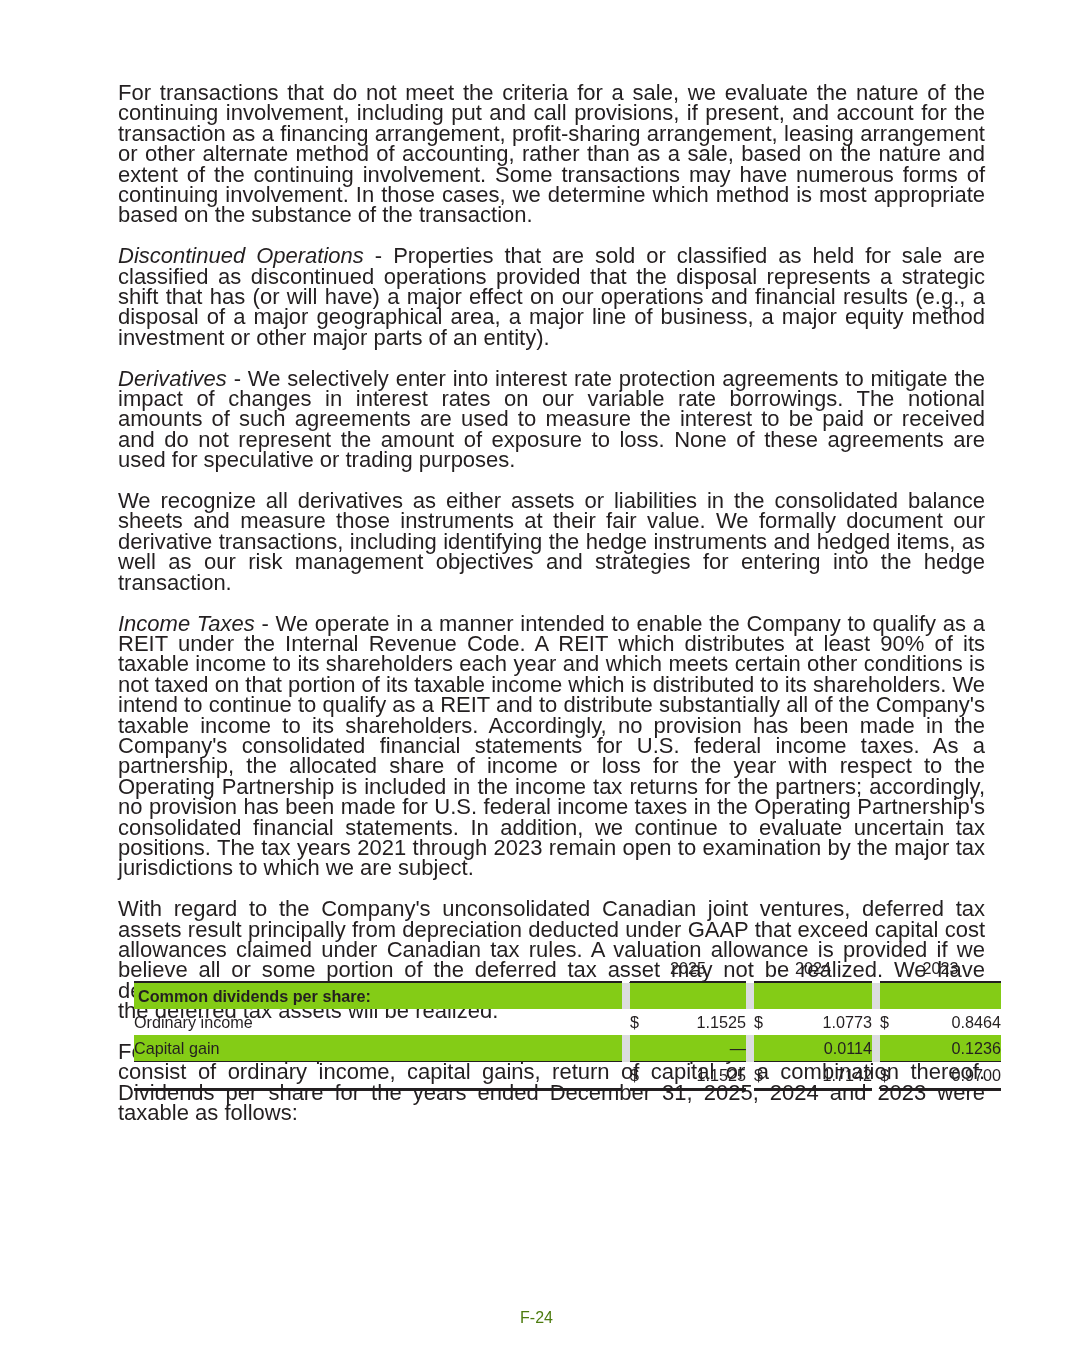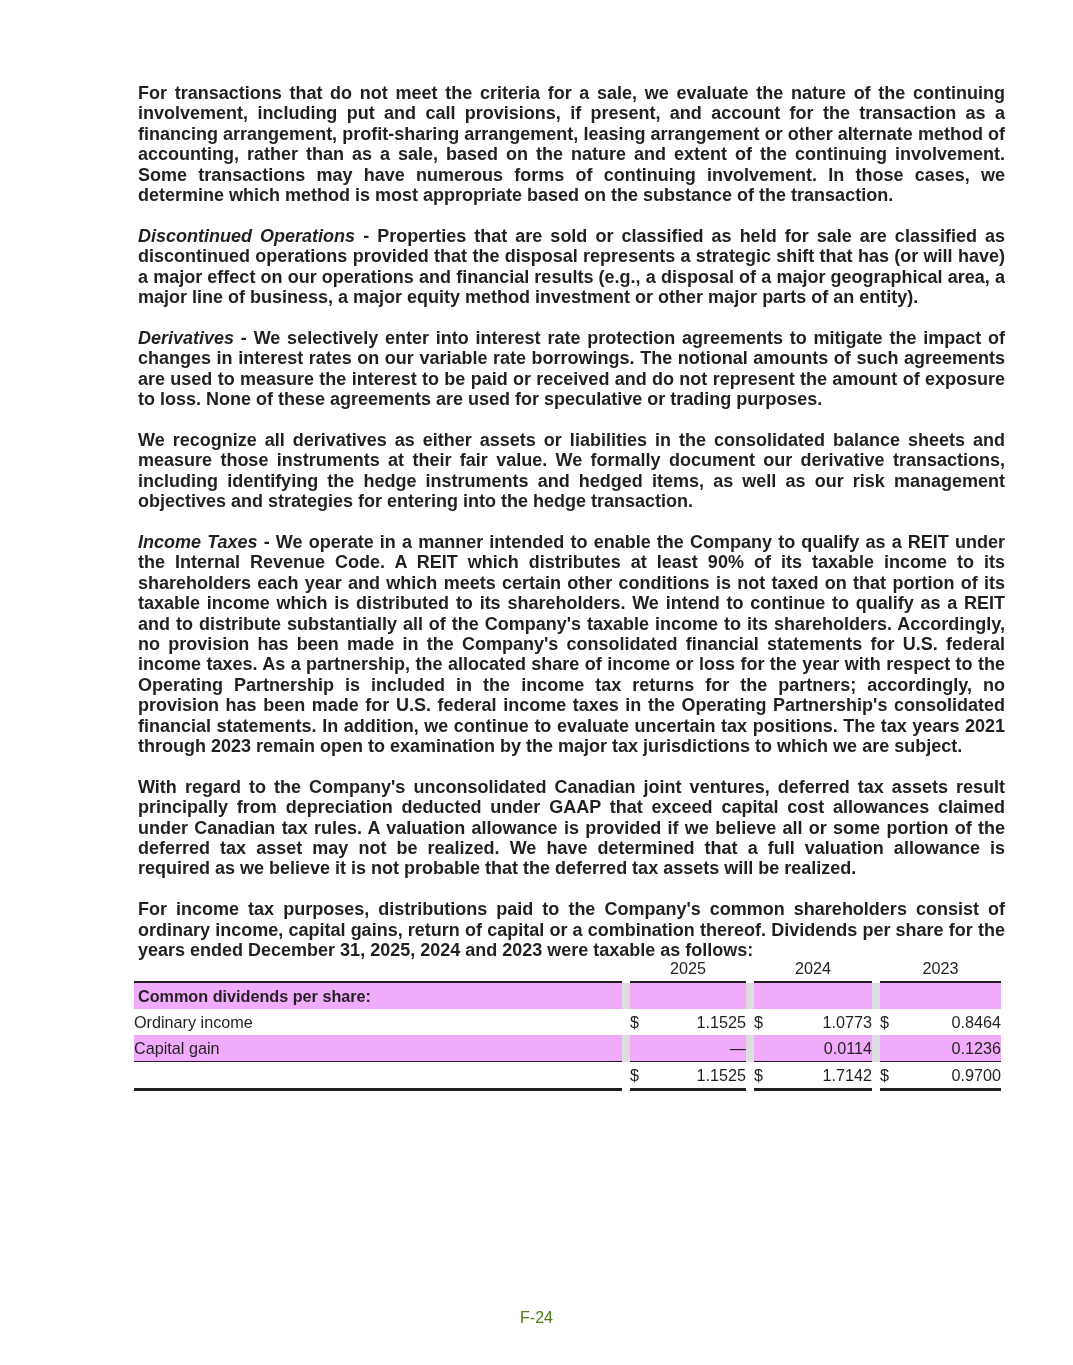--- a/index.html
+++ b/index.html
@@ -1,38 +1,38 @@
 <!DOCTYPE html>
 <html><head>
   <meta charset="utf-8">
   <style>
     html, body { margin: 0; padding: 0; background: #ffffff; }
     body {
       width: 1073px; height: 1365px; position: relative; overflow: hidden;
       font-family: "Liberation Sans", sans-serif; color: #231f20;
     }
     .content {
-      position: absolute; left: 138px; top: 83px; width: 867px;
-      font-size: 18px; line-height: 20.4px; font-weight: bold;
+      position: absolute; left: 118px; top: 83px; width: 867px;
+      font-size: 22px; line-height: 20.4px;
     }
     .para {
       margin: 0 0 20.4px 0; text-align: justify; text-align-last: left;
     }
     .para em { font-style: italic; }
     table.div-table {
       position: absolute; left: 134px; top: 955px; width: 867px;
       border-collapse: separate; border-spacing: 0;
       font-size: 16.2px; color: #231f20;
     }
     table.div-table td { padding: 0; height: 26px; vertical-align: middle; white-space: nowrap; }
     .hdr td { height: 22px; }
     .hdr td.yr { text-align: center; border-bottom: 2px solid #231f20; }
     .hdr td.labelcell { border-bottom: 2px solid #231f20; }
     .hdr td.gap { border-bottom: none; }
-    .shaded td { background: #f0abfc; }
+    .shaded td { background: #84cc16; }
     .shaded td.gap { background: #dcdddf; }
     .section td.lbl { font-weight: bold; padding-left: 4px; }
     td.lbl { padding-left: 4px; }
     td.cur { text-align: left; padding-left: 4px; width: 22px; }
     td.num { text-align: right; padding-right: 6px; }
     td.gap { width: 8px; }
     .sub td.bl { border-bottom: 1px solid #231f20; }
     .total td.bl { border-bottom: 3px solid #231f20; }
     .footer {
       position: absolute; left: 0; width: 1073px; top: 1309px;

